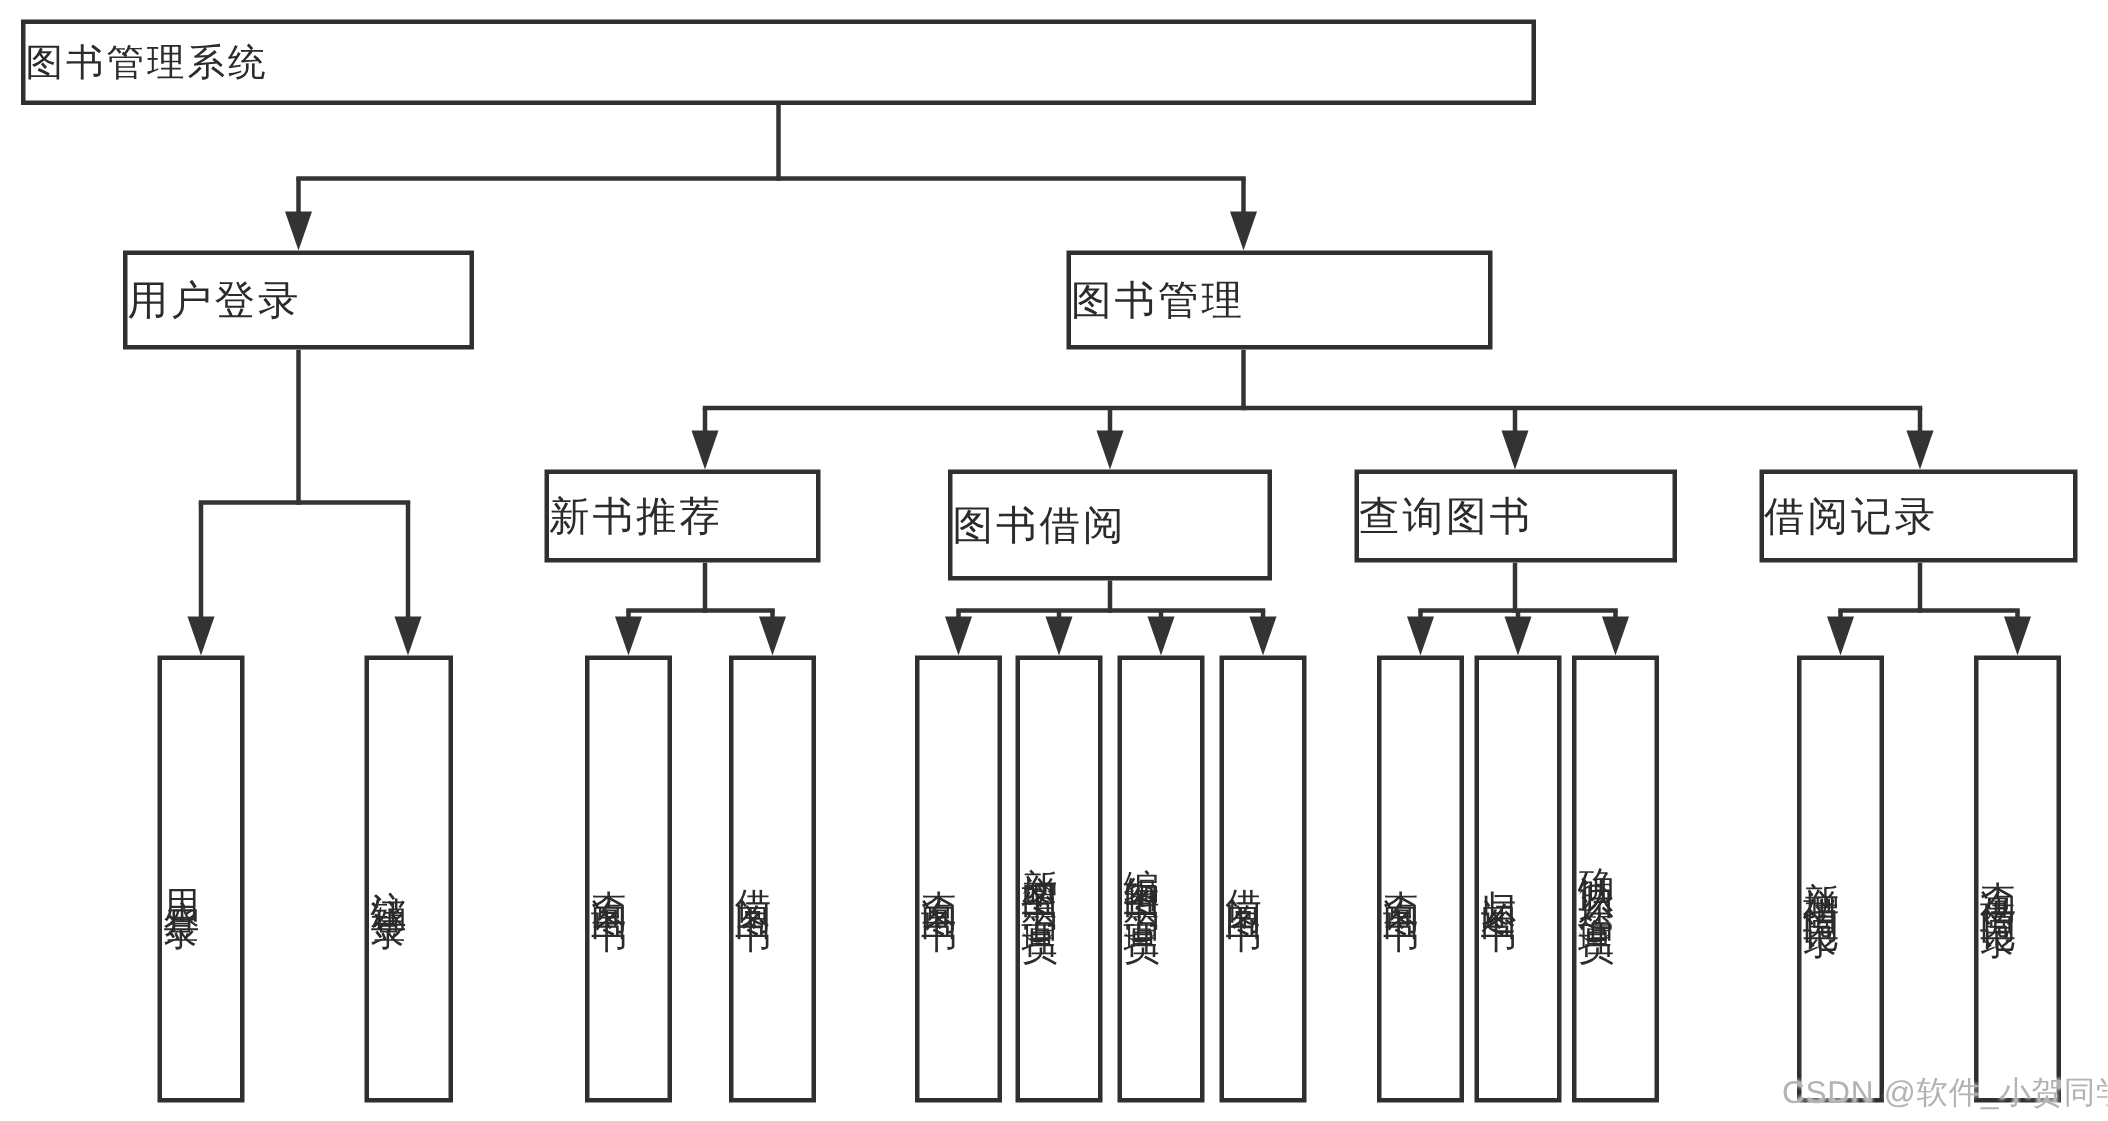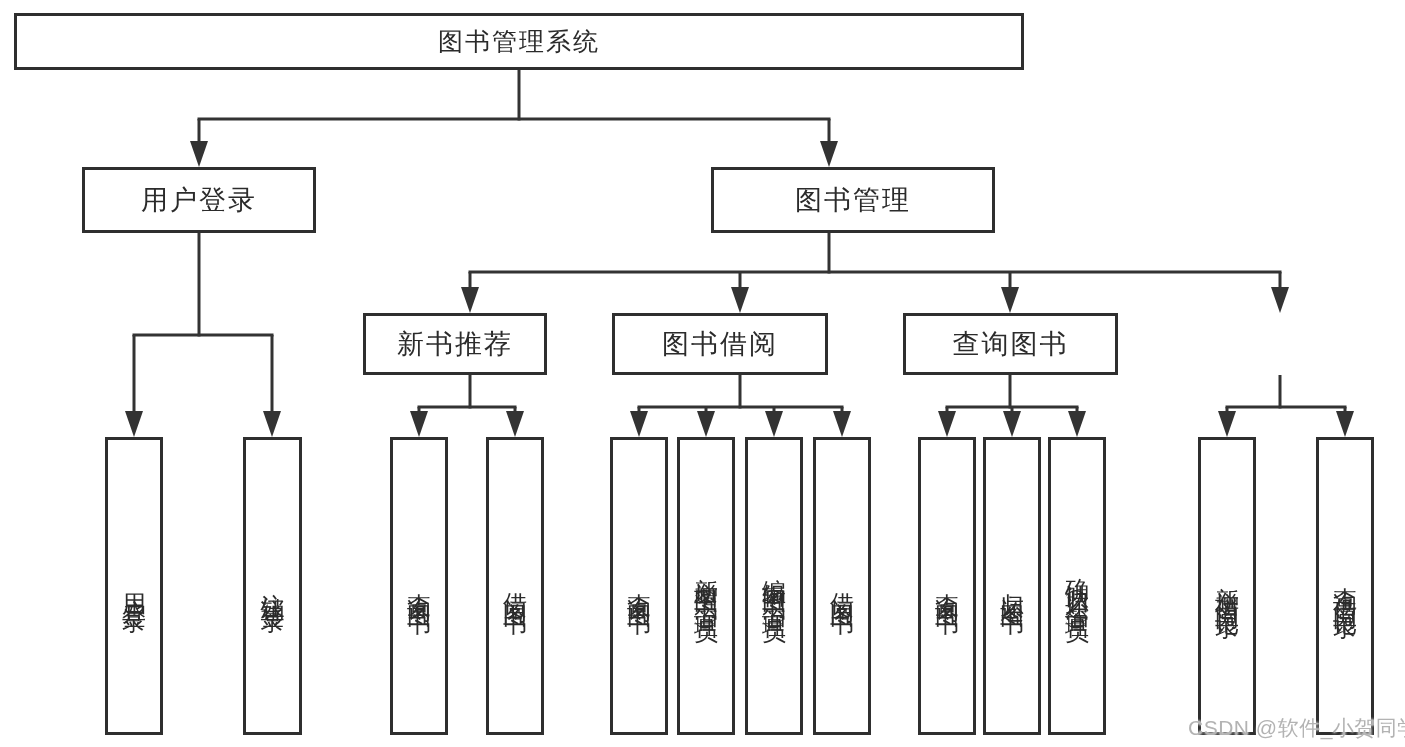--- a/index.html
+++ b/index.html
@@ -35,21 +35,20 @@
     fill:var(--line-color);
     stroke:none;
   }
   .node{
     position:absolute;
     box-sizing:border-box;
     border:3px solid var(--border-color);
     background:#ffffff;
     display:flex;
     align-items:center;
-    justify-content:center;
     color:var(--text-color);
   }
   .root{
     font-size:25px;
     letter-spacing:2px;
   }
   .h{
     font-size:27px;
     letter-spacing:2px;
   }
@@ -165,26 +164,29 @@
   <div class="node h" style="left:82px;top:167px;width:234px;height:66px">
     <span>用户登录</span>
   </div>
   <div class="node h" style="left:711px;top:167px;width:284px;height:66px">
     <span>图书管理</span>
   </div>
 
   <div class="node h" style="left:363px;top:313px;width:184px;height:62px">
     <span>新书推荐</span>
   </div>
-  <div class="node h" style="left:612px;top:313px;width:216px;height:62px">
+  <div class="node h" style="left:632px;top:313px;width:216px;height:74px">
     <span>图书借阅</span>
   </div>
   <div class="node h" style="left:903px;top:313px;width:215px;height:62px">
     <span>查询图书</span>
   </div>
+  <div class="node h" style="left:1173px;top:313px;width:212px;height:62px">
+    <span>借阅记录</span>
+  </div>
 
   <div class="node v" style="left:105px">
     <span class="vlbl">用户登录</span>
   </div>
   <div class="node v" style="left:243px;width:59px">
     <span class="vlbl">注销登录</span>
   </div>
 
   <div class="node v" style="left:390px">
     <span class="vlbl">查询图书</span>

